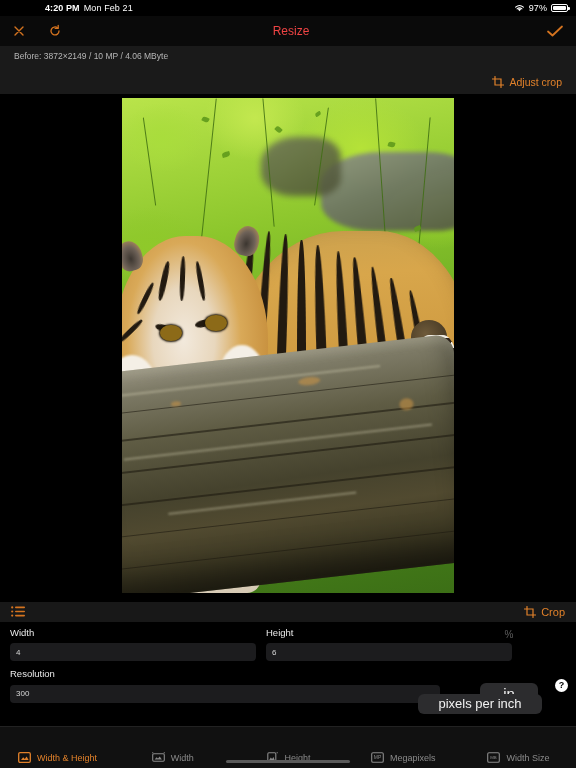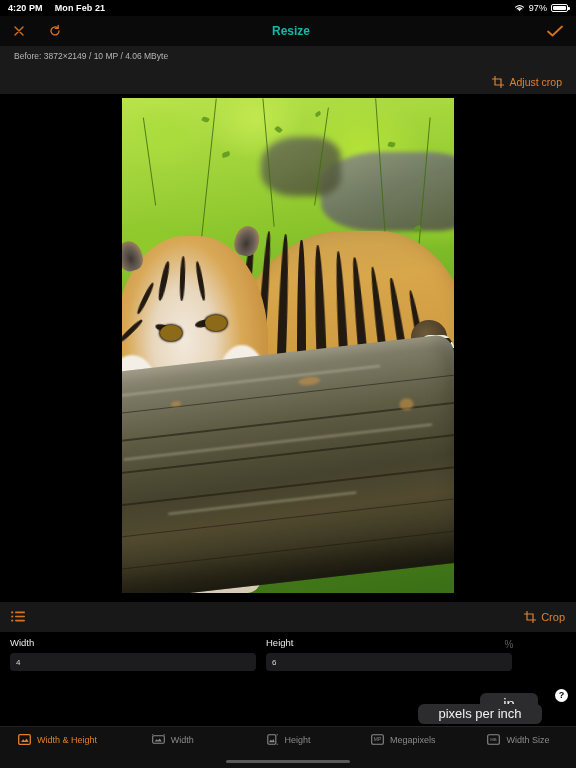--- a/index.html
+++ b/index.html
@@ -12,22 +12,22 @@
   }
   .app { position: relative; width: 576px; height: 768px; background: #000; }
 
   
   .statusbar {
     height: 16px; background: #000;
     display: flex; align-items: center;
     padding: 0 8px; color: #fff;
     font-size: 9px; letter-spacing: .1px;
   }
-  .sb-time { font-weight: 600; }
-  .sb-date { margin-left: 12px; font-weight: 700; }
+  .sb-time { font-weight: 600; margin-left: 37px; }
+  .sb-date { margin-left: 4px; font-weight: 400; }
   .sb-right { margin-left: auto; display: flex; align-items: center; gap: 4px; }
   .sb-pct { font-size: 9px; font-weight: 500; }
   .batt {
     width: 17px; height: 8px; border: 1px solid #fff; border-radius: 2px;
     position: relative; display: inline-block;
   }
   .batt::after {
     content: ""; position: absolute; right: -2.5px; top: 2px;
     width: 1.5px; height: 3px; background: #fff; border-radius: 0 1px 1px 0;
   }
@@ -35,21 +35,21 @@
 
   
   .navbar {
     height: 30px; background: #0a0a0a;
     display: flex; align-items: center; position: relative;
     padding: 0 12px;
   }
   .nav-left { display: flex; align-items: center; gap: 22px; }
   .nav-title {
     position: absolute; left: 6px; right: 0; text-align: center;
-    color: #14b8a6; font-size: 12px; font-weight: 700; pointer-events: none;
+    color: #ef4444; font-size: 12px; font-weight: 400; pointer-events: none;
   }
   .nav-right { margin-left: auto; display: flex; align-items: center; }
   .icon-btn { background: none; border: 0; cursor: pointer; display: flex; align-items: center; }
 
   
   .infostrip {
     background: #1a1a1a; padding: 5px 14px 7px;
     color: #b7b7b7; font-size: 8.5px; line-height: 11.5px;
   }
 
@@ -179,21 +179,21 @@
     position: absolute; background: rgba(206,150,70,.55); border-radius: 50%; filter: blur(1.2px);
   }
   .log2 {
     position: absolute; left: 52%; bottom: 28%; width: 60%; height: 12%;
     background: linear-gradient(180deg, #b9ae90 0%, #8b8268 55%, #5d583e 100%);
     transform: rotate(-7deg); border-radius: 6px; filter: blur(.4px);
   }
 
   
   .croprow {
-    height: 30px; background: #181818;
+    height: 20px; background: #181818;
     display: flex; align-items: center; justify-content: space-between;
     padding: 0 11px;
   }
   .crop-btn { display: flex; align-items: center; gap: 5px; color: #e1812a; font-size: 11px; background: none; border: 0; cursor: pointer; }
 
   
   .fields { position: relative; background: #000; padding: 5px 10px 0; height: 92px; }
   .field-label { color: #e9e9e9; font-size: 9.5px; margin-bottom: 3px; }
   .field-input {
     background: #1c1c1e; border: 0; border-radius: 4px;
@@ -226,21 +226,21 @@
     position: absolute; right: 8px; bottom: 22px;
     width: 13px; height: 13px; border-radius: 50%;
     background: #fff; color: #000; font-size: 9px; font-weight: 700;
     display: flex; align-items: center; justify-content: center; cursor: pointer;
   }
 
   
   .tabbar {
     position: absolute; left: 0; bottom: 0; width: 576px; height: 42px;
     background: #111; border-top: 1px solid #222;
-    display: flex; align-items: flex-start; padding-top: 7px;
+    display: flex; align-items: flex-start; padding-top: 25px;
   }
   .tab {
     flex: 1; display: flex; align-items: center; justify-content: center; gap: 6px;
     color: #8a8a8a; font-size: 9px; cursor: pointer;
   }
   .tab.active { color: #e1812a; }
   .homebar {
     position: absolute; left: 50%; transform: translateX(-50%);
     bottom: 5px; width: 124px; height: 3.5px; border-radius: 2px; background: #5a5a5a;
   }
@@ -414,20 +414,24 @@
       <div class="col">
         <div class="field-label">Width</div>
         <input class="field-input" type="text" value="4" placeholder="Width" style="">
       </div>
       <div class="col">
         <div class="field-label">Height</div>
         <input class="field-input" type="text" value="6" style="">
       </div>
     </div>
 
+    <div class="resrow">
+      <div class="field-label">Resolution</div>
+      <input class="field-input" type="text" value="300" style="">
+    </div>
 
     <div class="unit-picker">
       <div class="pk-item">%</div>
       <div class="pk-sel">in</div>
       <div class="pk-item">cm</div>
     </div>
 
     <div class="ppi-picker">
       <div class="ppi-sel">pixels per inch</div>
     </div>

